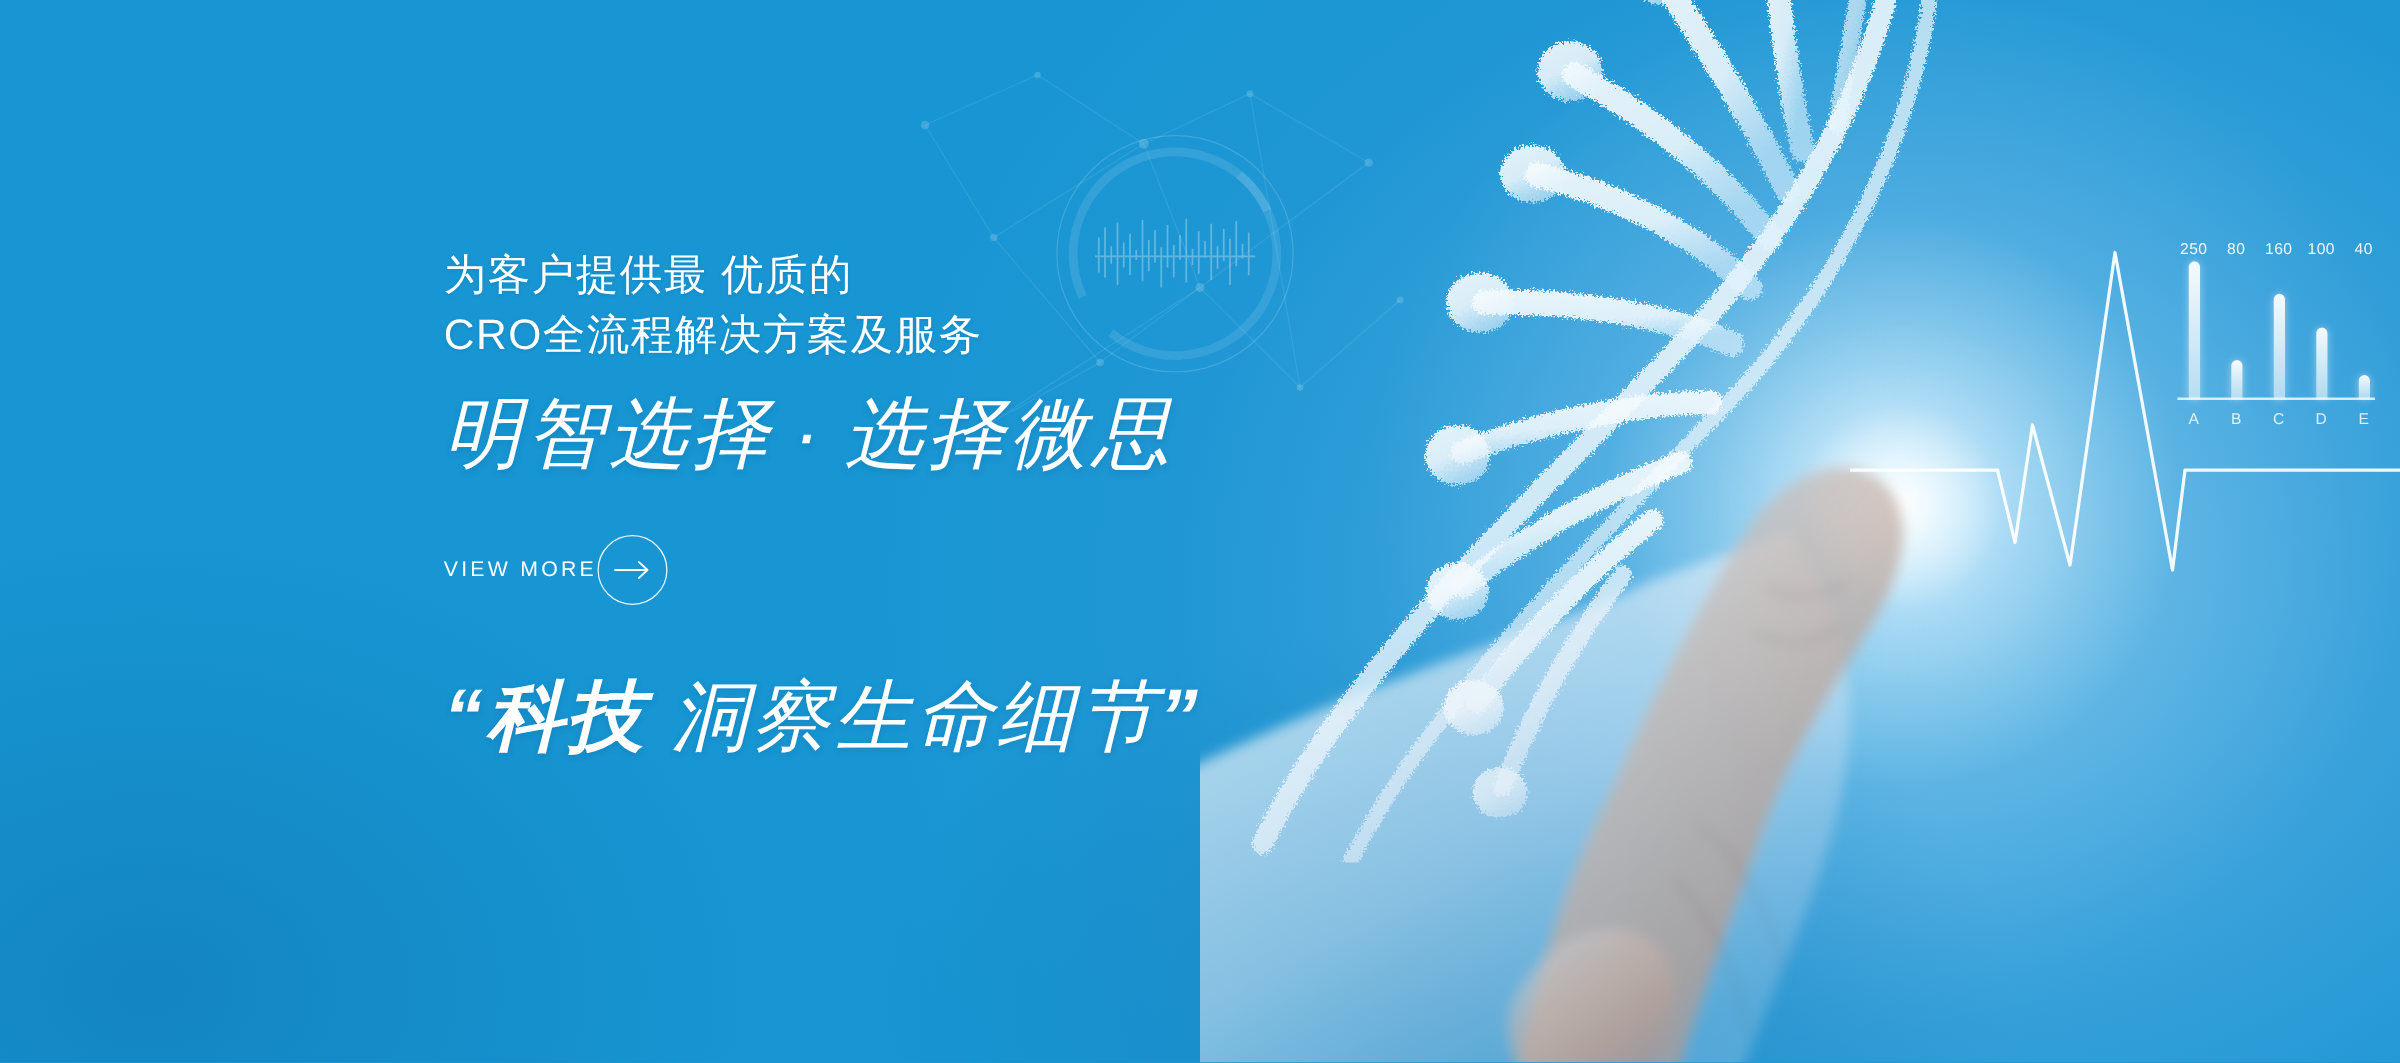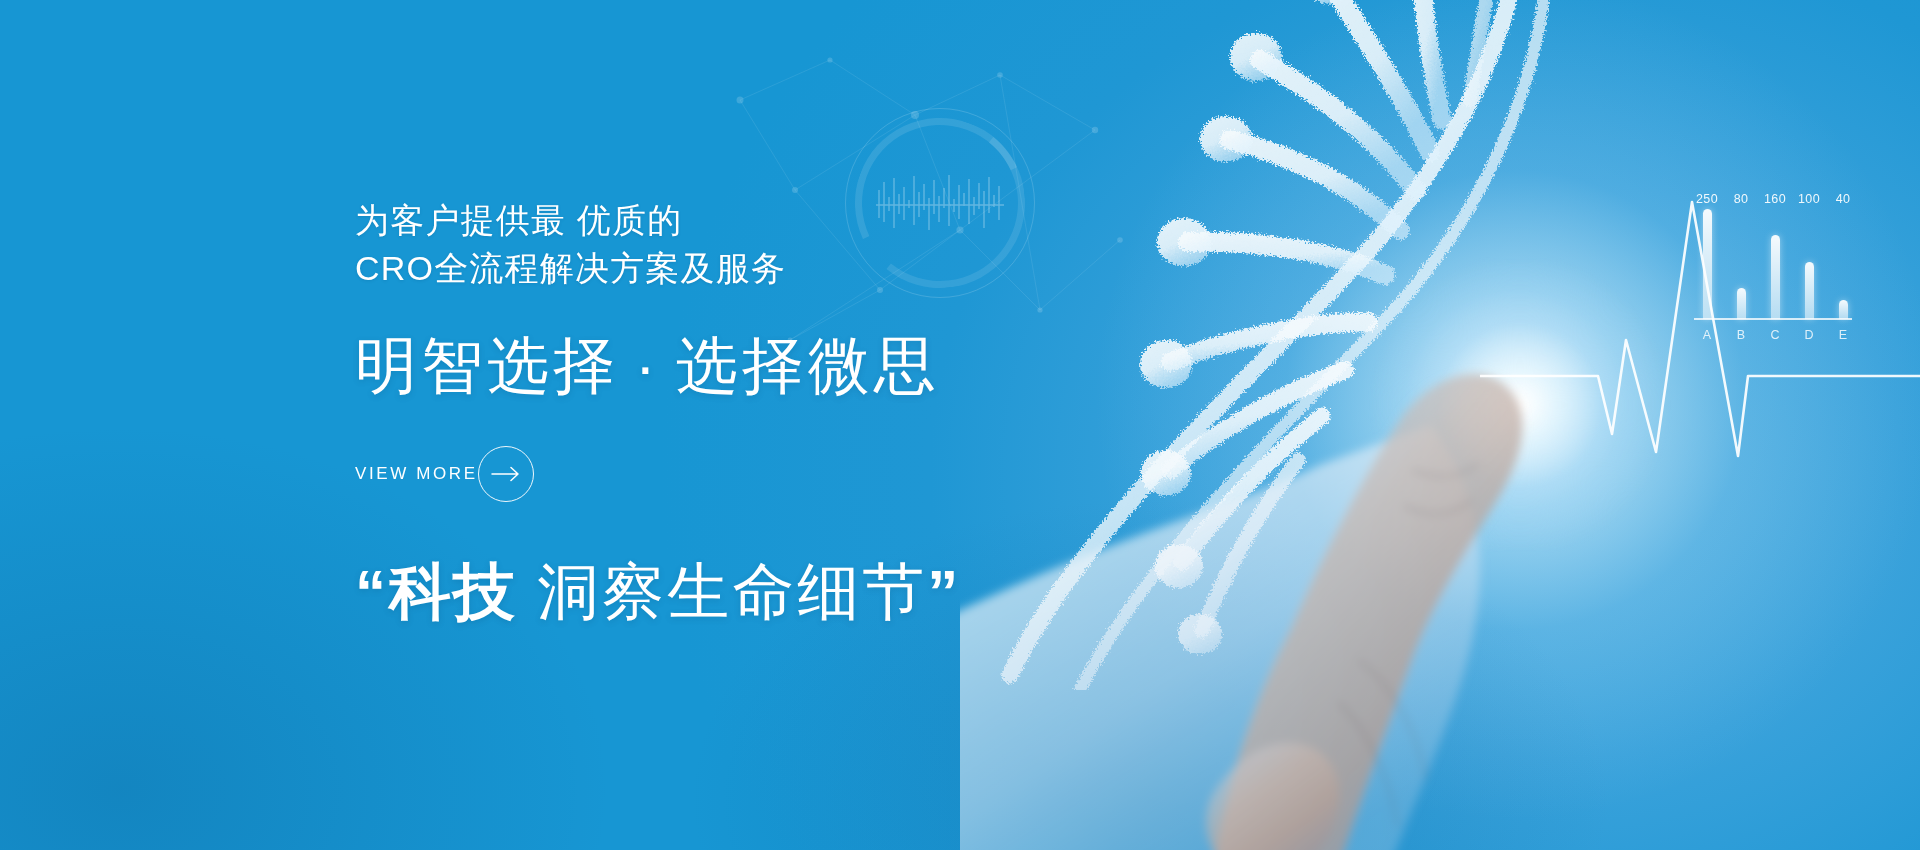--- a/index.html
+++ b/index.html
@@ -56,21 +56,21 @@
     filter:blur(2px);
   }
 
   
   .hand{ position:absolute; left:960px; top:330px; width:740px; height:560px; }
 
   
   .ecg{ position:absolute; left:1480px; top:190px; width:440px; height:270px; }
 
   
-  .chart{ position:absolute; left:1694px; top:186px; width:160px; height:160px;text-decoration:underline; }
+  .chart{ position:absolute; left:1742px; top:186px; width:160px; height:160px;text-decoration:underline; }
   .chart .axis{
     position:absolute; left:0; bottom:26px; width:158px; height:1.6px;
     background:rgba(255,255,255,0.78);
   }
   .chart .bars{
     position:absolute; left:8px; bottom:27px; width:146px; height:110px;
     display:flex; align-items:flex-end; justify-content:space-between;
   }
   .chart .bcol{ position:relative; width:10px; display:flex; flex-direction:column; align-items:center; justify-content:flex-end; height:100%; }
   .chart .bval{
@@ -91,43 +91,45 @@
   
   .copy{ position:absolute; left:355px; top:196px; width:800px; z-index:9; }
 
   .subtitle{
     color:#ffffff; font-size:34px; line-height:1.42; font-weight:400;
     letter-spacing:1.2px; text-shadow:0 1px 3px rgba(0,70,115,.18);
   }
   .subtitle .l2{ display:block; }
 
   .headline{
-    margin-top:38px; color:#ffffff; font-size:62px; line-height:1.12;
+    margin-top:20px; color:#ffffff; font-size:62px; line-height:1.12;
     font-weight:400; letter-spacing:4px; text-shadow:0 2px 6px rgba(0,70,115,.20);
     white-space:nowrap;
+    font-style:italic;
   }
   .headline .dot{ padding:0 16px; }
 
   .viewmore{
     margin-top:46px; display:inline-flex; align-items:center; 
     cursor:pointer; user-select:none;
   }
   .viewmore .vm-label{
     color:#ffffff; font-size:17px; letter-spacing:2.6px; font-weight:400;
   }
   .viewmore .vm-circle{
     width:56px; height:56px; border-radius:50%;
     border:1.4px solid rgba(255,255,255,0.92);
     display:flex; align-items:center; justify-content:center;
   }
 
   .quote{
     margin-top:56px; color:#ffffff; font-size:62px; line-height:1.1;
     letter-spacing:3px; white-space:nowrap; text-shadow:0 2px 6px rgba(0,70,115,.20);
     font-weight:300;
+    font-style:italic;
   }
   .quote .mark{ font-weight:700; }
   .quote .strong{ font-weight:700; letter-spacing:2px; }
   .quote .rest{ font-weight:300; }
 </style>
 </head>
 <body>
 
 <div class="banner">
 

